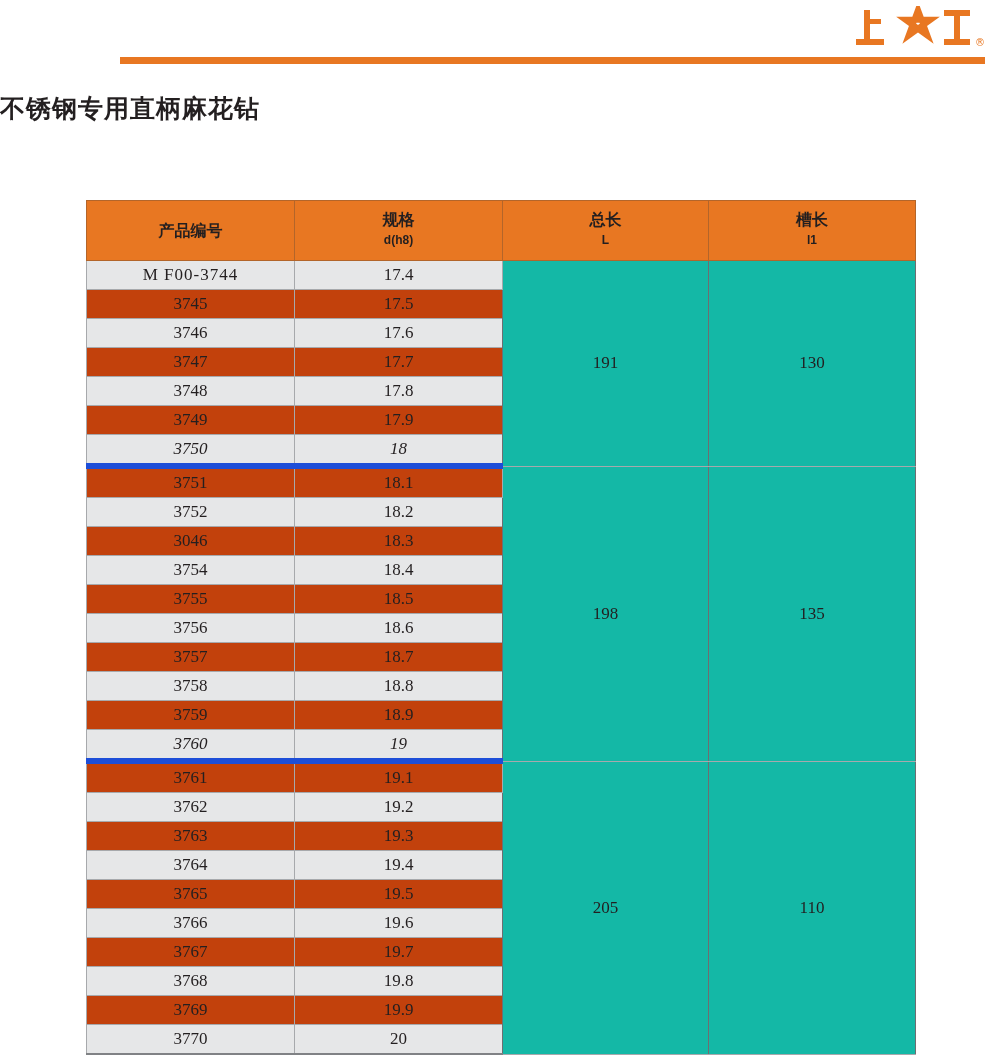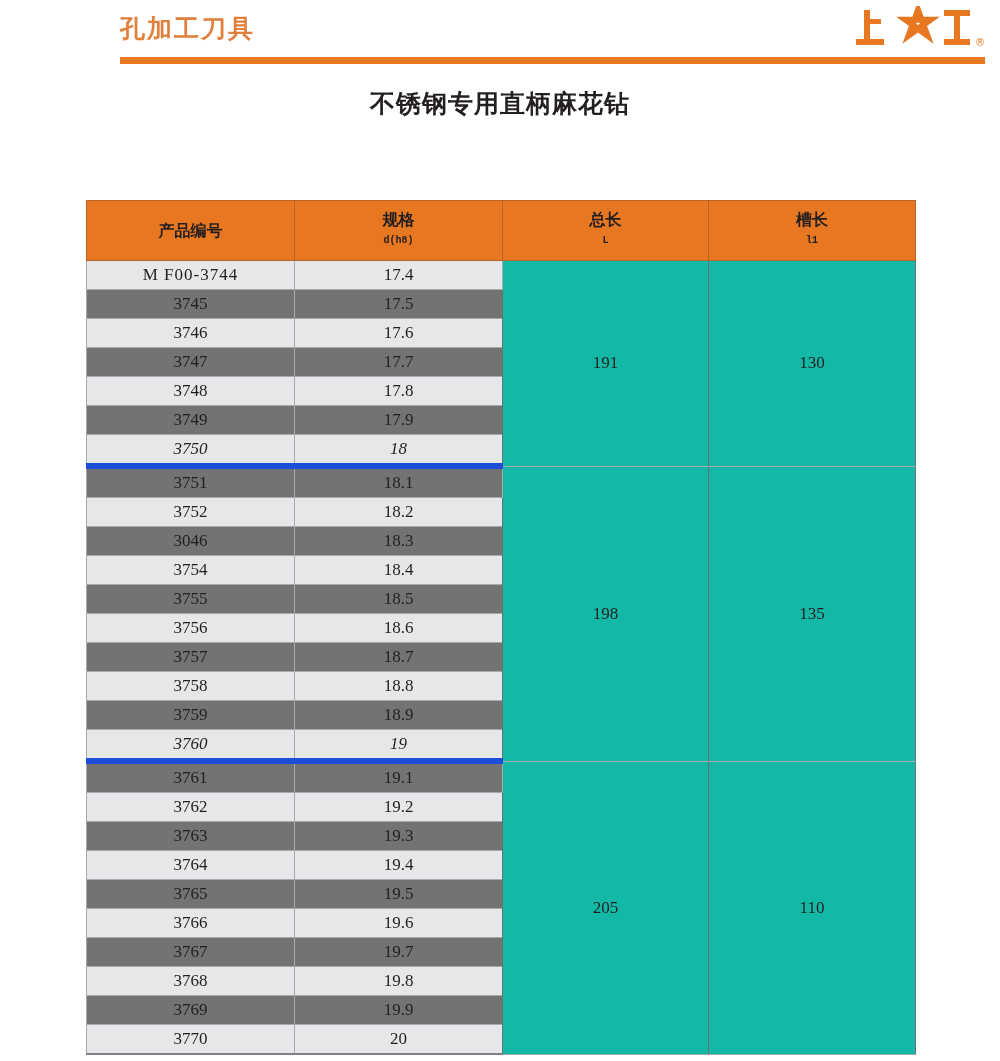--- a/index.html
+++ b/index.html
@@ -53,27 +53,26 @@
     position: absolute;
     left: 120px;
     top: 57px;
     width: 865px;
     height: 7px;
     background: #E87722;
   }
 
   
   .doc-title {
-    text-align: center;
-    font-family: Liberation Sans, sans-serif;
+    font-family: Liberation Serif, serif;
     font-size: 25px;
     font-weight: bold;
     color: #231f20;
     letter-spacing: 1px;
-    margin-top: 14px;
+    margin-top: 20px;
     line-height: 34px;
   }
 
   
   .table-wrap {
     position: absolute;
     left: 86px;
     top: 188px;
     width: 829px;
   }
@@ -95,53 +94,52 @@
     font-weight: bold;
     font-size: 16px;
     line-height: 21px;
     padding: 8px 0 9px 0;
     border: 1px solid #b3652a;
     text-align: center;
     vertical-align: middle;
   }
   table.spec th .sub {
     display: block;
-    font-family: Liberation Mono, monospace;
-    font-size: 10px;
+    font-family: Liberation Sans, sans-serif;
+    font-size: 12px;
     font-weight: bold;
   }
 
   table.spec td {
     border: 1px solid #a7a9ac;
     text-align: center;
     vertical-align: middle;
     font-family: "Liberation Serif", "DejaVu Serif", serif;
     font-size: 17px;
     color: #231f20;
     height: 28px;
     padding: 0;
   }
   table.spec td.shade { background: #E6E7E8; }
-  table.spec td.plain { background: #737373; }
+  table.spec td.plain { background: #c2410c; }
   table.spec td.merged {
     background: #14b8a6;
     font-size: 17px;
     border-left: 1px solid #6d6e71;
     border-right: 1px solid #6d6e71;
   }
   table.spec tr.group-end td { border-bottom: 6px solid #1d4ed8; font-style: italic; }
   table.spec tr.last-row td { border-bottom: 2px solid #808285; }
   table.spec tr.first-row td { border-top: none; }
   .code-first { letter-spacing: 1px; }
 </style>
 </head>
 <body>
 
 <div class="page-header">
-  <div class="section-title">孔加工刀具</div>
 
   <div class="brand-logo">
     <span>
       <svg width="118" height="44" viewBox="0 0 118 44" aria-hidden="true">
 
         <g fill="#E87722">
           <rect x="8" y="4" width="6" height="30"></rect>
           <rect x="14" y="13" width="11" height="5"></rect>
           <rect x="0" y="33" width="28" height="6"></rect>
         </g>

